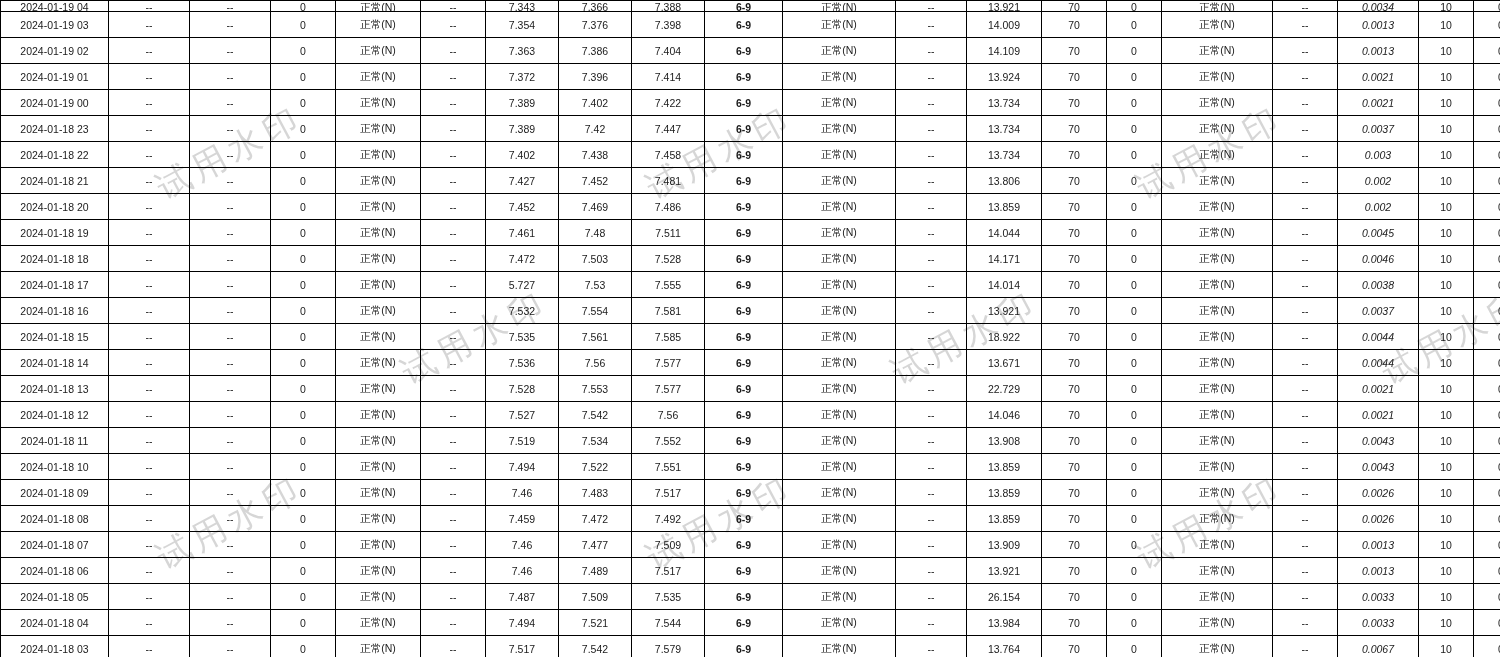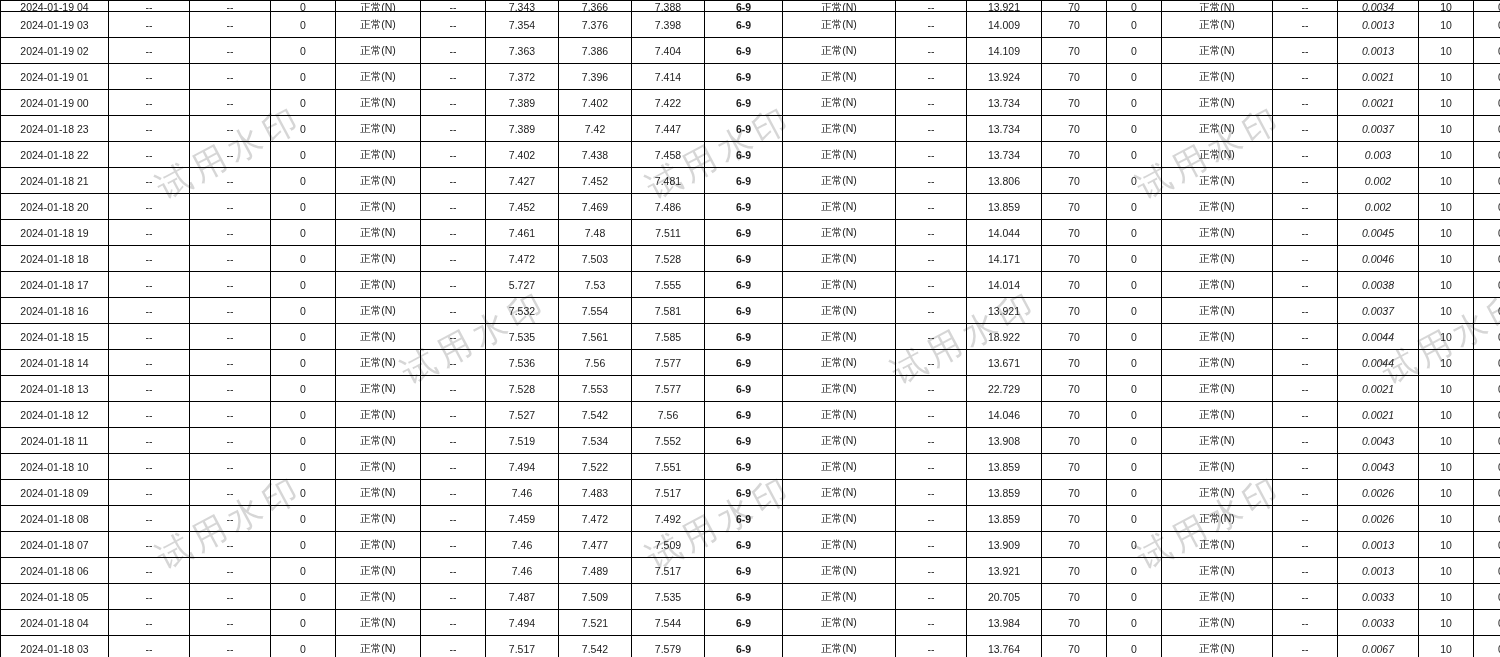--- a/index.html
+++ b/index.html
@@ -617,21 +617,21 @@
           <td class="c-n2">--</td>
           <td class="c-n3">0</td>
           <td class="c-s1">正常(N)</td>
           <td class="c-n4">--</td>
           <td class="c-v1">7.487</td>
           <td class="c-v2">7.509</td>
           <td class="c-v3">7.535</td>
           <td class="c-rng">6-9</td>
           <td class="c-s2">正常(N)</td>
           <td class="c-n5">--</td>
-          <td class="c-v4">20.705</td>
+          <td class="c-v4">26.154</td>
           <td class="c-n6">70</td>
           <td class="c-n7">0</td>
           <td class="c-s3">正常(N)</td>
           <td class="c-n8">--</td>
           <td class="c-v5">0.0033</td>
           <td class="c-n9">10</td>
           <td class="c-n10">0</td>
         </tr>
         <tr>
           <td class="c-time">2024-01-18 04</td>

